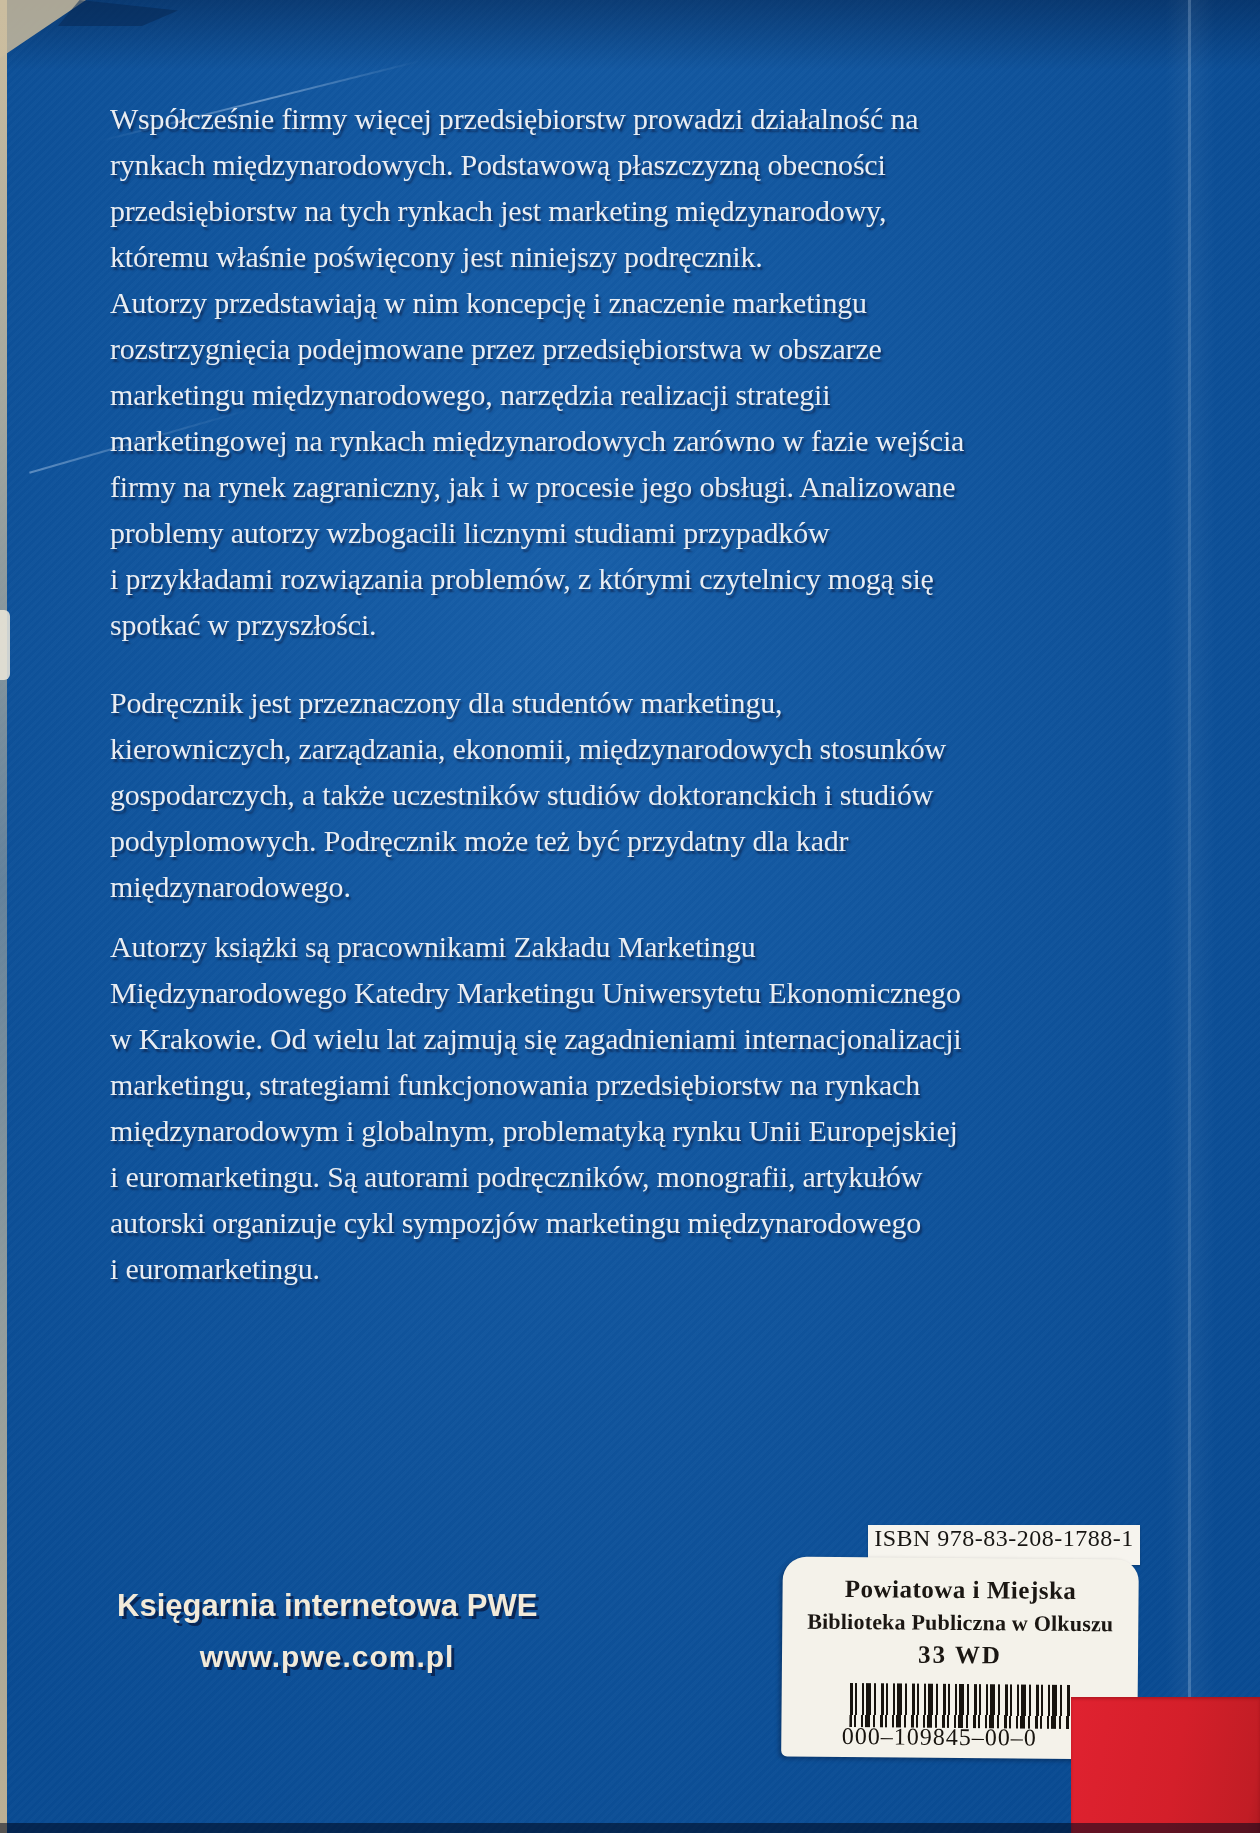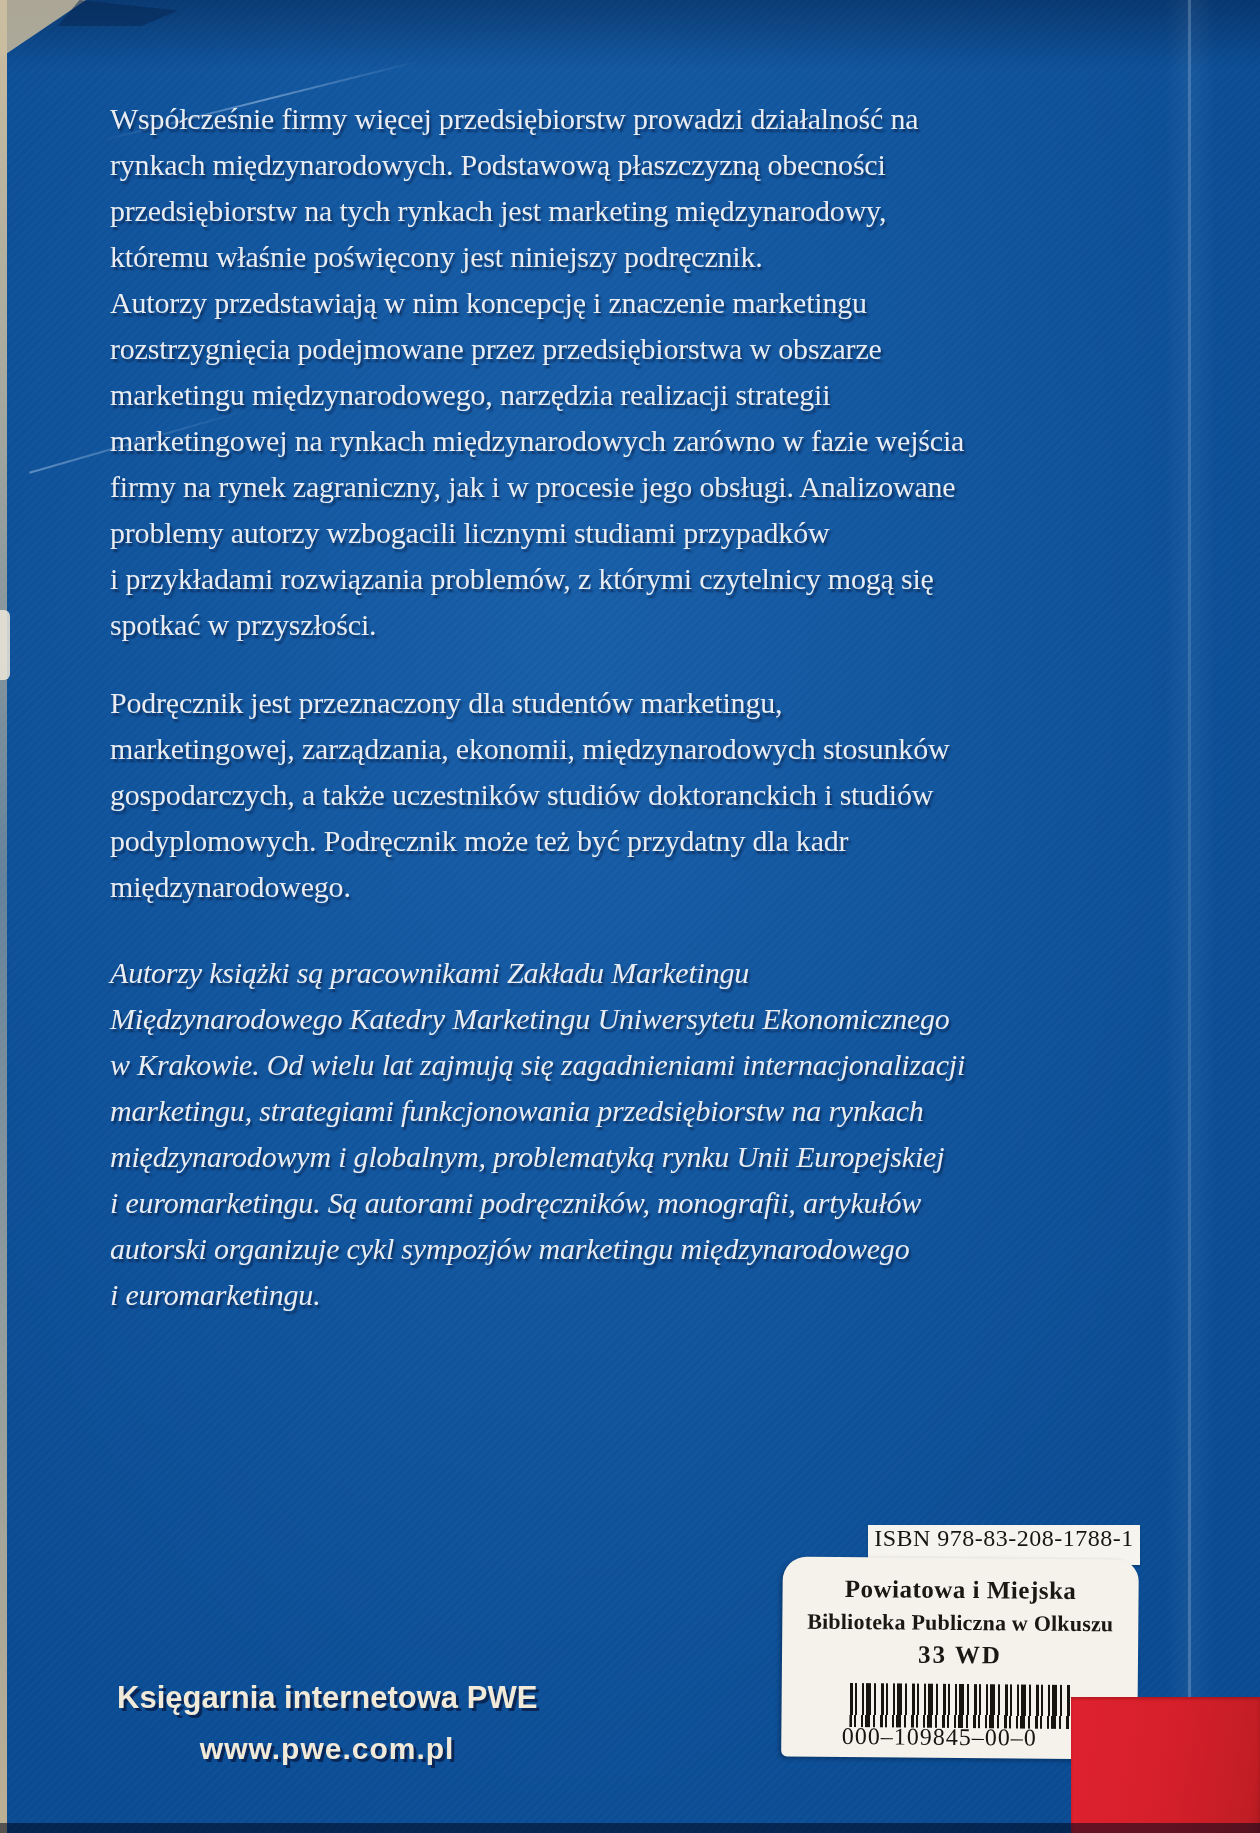--- a/index.html
+++ b/index.html
@@ -42,24 +42,24 @@
     transform:rotate(-16deg);}
   .crease-right{position:absolute;top:0;left:1188px;width:3px;height:100%;z-index:1;
     background:linear-gradient(180deg,rgba(210,230,250,.22),rgba(210,230,250,.12) 50%,rgba(210,230,250,.25));}
   .crease-right-soft{position:absolute;top:0;left:1165px;width:50px;height:100%;z-index:1;
     background:linear-gradient(90deg,transparent,rgba(255,255,255,.05),transparent);}
   
   .blurb{position:absolute;left:110px;top:96px;width:1060px;z-index:2;
     color:var(--text);font-size:30px;line-height:46px;letter-spacing:-0.2px;}
   .para{margin:0;}
   .para + .para.gap-1{margin-top:32px;}
-  .para + .para.gap-2{margin-top:40px;font-style:italic;}
+  .para + .para.gap-2{margin-top:14px;}
   .line{white-space:nowrap;text-shadow:2px 3px 2px rgba(8,18,52,0.55);}
   
-  .bookstore{position:absolute;left:117px;top:1680px;z-index:2;
+  .bookstore{position:absolute;left:117px;top:1588px;z-index:2;
     font-family:"Liberation Sans","DejaVu Sans",sans-serif;font-weight:bold;
     color:#f2ead9;text-shadow:3px 3px 0 rgba(6,16,50,0.65);}
   .bookstore-line1{font-size:31px;line-height:36px;}
   .bookstore-line2{font-size:30px;line-height:34px;margin-top:16px;letter-spacing:1px;text-align:center;}
   
   .isbn-strip{position:absolute;left:868px;top:1525px;width:272px;height:40px;z-index:3;
     background:#f6f4ee;display:flex;align-items:flex-start;justify-content:center;
     box-shadow:0 1px 2px rgba(0,0,0,.25);}
   .isbn-text{font-size:24px;color:#171512;letter-spacing:.5px;white-space:nowrap;}
   .torn-remnant{position:absolute;left:874px;top:1567px;width:262px;height:7px;z-index:3;
@@ -109,21 +109,21 @@
         <div class="line">rozstrzygnięcia podejmowane przez przedsiębiorstwa w obszarze</div>
         <div class="line">marketingu międzynarodowego, narzędzia realizacji strategii</div>
         <div class="line">marketingowej na rynkach międzynarodowych zarówno w fazie wejścia</div>
         <div class="line">firmy na rynek zagraniczny, jak i w procesie jego obsługi. Analizowane</div>
         <div class="line">problemy autorzy wzbogacili licznymi studiami przypadków</div>
         <div class="line">i przykładami rozwiązania problemów, z którymi czytelnicy mogą się</div>
         <div class="line">spotkać w przyszłości.</div>
       </div>
     <div class="para gap-1">
         <div class="line">Podręcznik jest przeznaczony dla studentów marketingu,</div>
-        <div class="line">marketingowej, zarządzania, ekonomii, międzynarodowych stosunków</div>
+        <div class="line">kierowniczych, zarządzania, ekonomii, międzynarodowych stosunków</div>
         <div class="line">gospodarczych, a także uczestników studiów doktoranckich i studiów</div>
         <div class="line">podyplomowych. Podręcznik może też być przydatny dla kadr</div>
         <div class="line">międzynarodowego.</div>
       </div>
     <div class="para gap-2">
         <div class="line">Autorzy książki są pracownikami Zakładu Marketingu</div>
         <div class="line">Międzynarodowego Katedry Marketingu Uniwersytetu Ekonomicznego</div>
         <div class="line">w Krakowie. Od wielu lat zajmują się zagadnieniami internacjonalizacji</div>
         <div class="line">marketingu, strategiami funkcjonowania przedsiębiorstw na rynkach</div>
         <div class="line">międzynarodowym i globalnym, problematyką rynku Unii Europejskiej</div>

